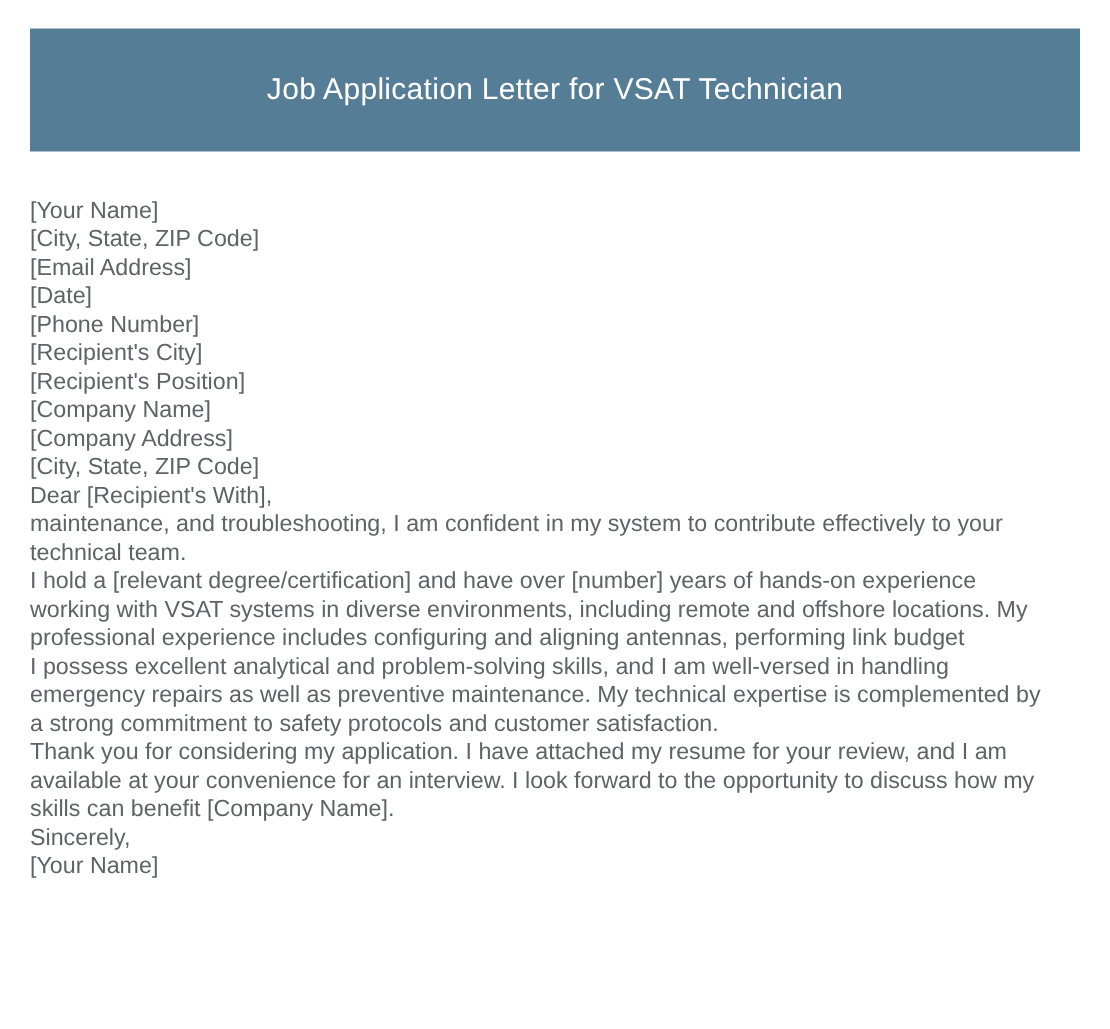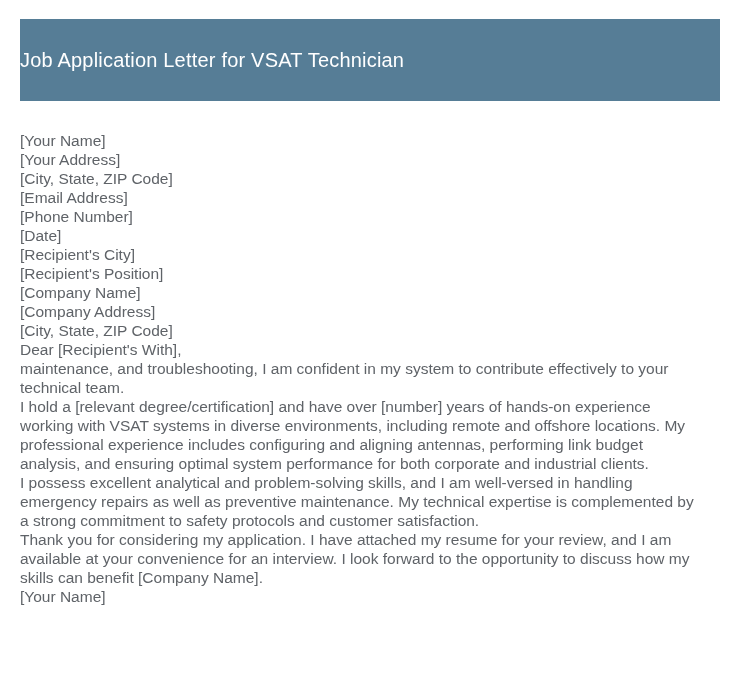--- a/index.html
+++ b/index.html
@@ -16,21 +16,21 @@
   }
   .banner {
     position: absolute;
     left: 20px;
     top: 19px;
     width: 700px;
     height: 82px;
     background: #567d96;
     display: flex;
     align-items: center;
-    justify-content: flex-start;
+    justify-content: center;
   }
   .title {
     margin: 0;
     color: #ffffff;
     font-size: 20px;
     font-weight: 500;
     letter-spacing: 0.2px;
   }
   .letter-body {
     position: absolute;
@@ -49,38 +49,37 @@
 </head>
 <body>
 
 <div class="page">
   <header class="banner">
     <h1 class="title">Job Application Letter for VSAT Technician</h1>
   </header>
   <main class="letter-body">
 
   <div class="letter-line">[Your Name]</div>
-      <div class="letter-line">[Your Address]</div>
       <div class="letter-line">[City, State, ZIP Code]</div>
       <div class="letter-line">[Email Address]</div>
+      <div class="letter-line">[Date]</div>
       <div class="letter-line">[Phone Number]</div>
-      <div class="letter-line">[Date]</div>
       <div class="letter-line">[Recipient's City]</div>
       <div class="letter-line">[Recipient's Position]</div>
       <div class="letter-line">[Company Name]</div>
       <div class="letter-line">[Company Address]</div>
       <div class="letter-line">[City, State, ZIP Code]</div>
       <div class="letter-line">Dear [Recipient's With],</div>
       <div class="letter-line">maintenance, and troubleshooting, I am confident in my system to contribute effectively to your</div>
       <div class="letter-line">technical team.</div>
       <div class="letter-line">I hold a [relevant degree/certification] and have over [number] years of hands-on experience</div>
       <div class="letter-line">working with VSAT systems in diverse environments, including remote and offshore locations. My</div>
       <div class="letter-line">professional experience includes configuring and aligning antennas, performing link budget</div>
-      <div class="letter-line">analysis, and ensuring optimal system performance for both corporate and industrial clients.</div>
       <div class="letter-line">I possess excellent analytical and problem-solving skills, and I am well-versed in handling</div>
       <div class="letter-line">emergency repairs as well as preventive maintenance. My technical expertise is complemented by</div>
       <div class="letter-line">a strong commitment to safety protocols and customer satisfaction.</div>
       <div class="letter-line">Thank you for considering my application. I have attached my resume for your review, and I am</div>
       <div class="letter-line">available at your convenience for an interview. I look forward to the opportunity to discuss how my</div>
       <div class="letter-line">skills can benefit [Company Name].</div>
+      <div class="letter-line">Sincerely,</div>
       <div class="letter-line">[Your Name]</div>
     </main>
 </div>
 
 </body></html>

